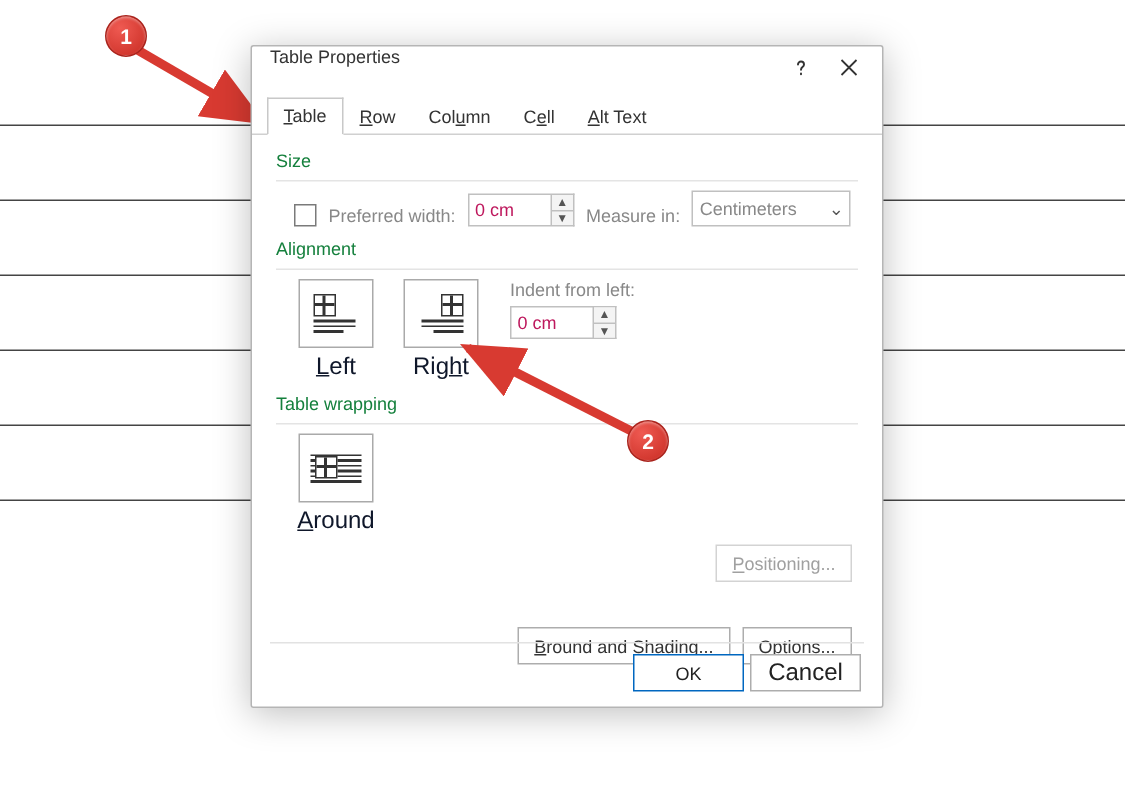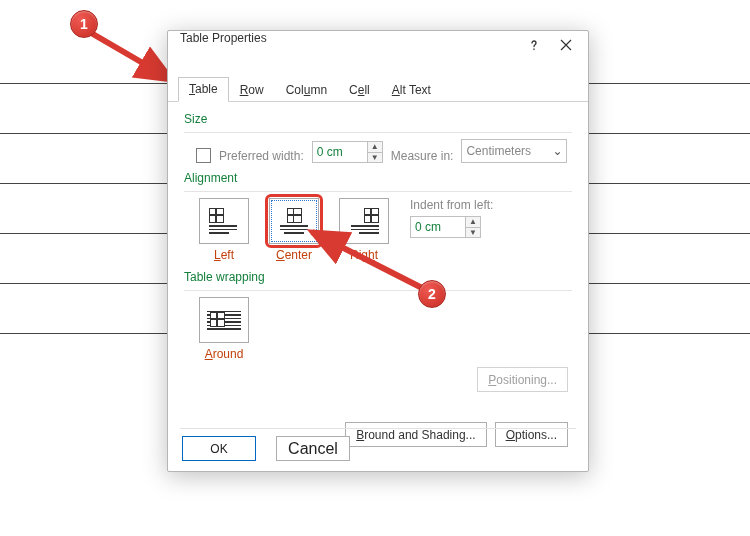--- a/index.html
+++ b/index.html
@@ -3,33 +3,33 @@
 <meta charset="utf-8">
 <style>
 html,body{margin:0;padding:0;font-family:"Segoe UI",Arial,sans-serif;font-size:12px;color:#222;background:#fff}
 .canvas{position:relative;width:750px;height:536px;background:#fff;overflow:hidden}
 .hrow{position:absolute;left:0;right:0;border-top:1px solid #444}
 .dlg{position:absolute;left:167px;top:30px;width:420px;height:440px;background:#fff;border:1px solid #b5b5b5;box-shadow:0 4px 24px rgba(0,0,0,.25);border-radius:2px}
 .tbar{display:flex;align-items:flex-start;height:30px;padding:0 6px}
 .tbar .title{flex:1;padding-left:6px;font-size:12px;color:#333}
 .tbar .hicon,.tbar .xicon{width:32px;height:28px;display:flex;align-items:center;justify-content:center}
 .tbar .hicon svg,.tbar .xicon svg{stroke:#333}
-.tabs{display:flex;align-items:flex-end;height:26px;padding:0 10px;margin-top:14px;border-bottom:1px solid #d0d0d0}
+.tabs{display:flex;align-items:flex-end;height:26px;padding:0 10px;margin-top:2px;border-bottom:1px solid #d0d0d0}
 .tab{padding:4px 10px 5px;font-size:12px;color:#333;border:1px solid transparent;border-bottom:none;position:relative;top:1px;cursor:default}
 .tab.active{background:#fff;border-color:#c8c8c8;border-bottom:1px solid #fff}
 .tab .u{text-decoration:underline}
 .body{padding:10px 16px 10px 16px}
 .grp{margin-bottom:8px}
 .grpTitle{font-size:12px;color:#15803d;margin-bottom:6px}
 .gsep{border-bottom:1px solid #e4e4e4;margin:2px 0 6px 0;height:0}
 .sizeRow{display:flex;align-items:flex-end;gap:8px;padding-left:12px}
 .cb{width:13px;height:13px;border:1px solid #7a7a7a;background:#fff}
 .plbl{color:#888}
 .spin{display:flex;align-items:stretch;height:22px}
-.spin .num{width:46px;border:1px solid #c0c0c0;background:#fff;color:#15803d;padding:0 4px;display:flex;align-items:center;font-size:12px}
+.spin .num{width:46px;border:1px solid #c0c0c0;background:#fff;color:#be185d;padding:0 4px;display:flex;align-items:center;font-size:12px}
 .spin .btns{display:flex;flex-direction:column;border:1px solid #c0c0c0;border-left:none}
 .spin .btns div{width:14px;height:10px;display:flex;align-items:center;justify-content:center;font-size:8px;color:#555;background:#f4f4f4}
 .spin .btns div+div{border-top:1px solid #c0c0c0}
 .sel{display:flex;align-items:center;height:22px;border:1px solid #c0c0c0;background:#fff;color:#888;padding:0 4px;gap:6px}
 .sel .dd{width:10px;text-align:center;color:#555}
 .alignRow{display:flex;gap:14px;padding-left:12px}
 .alignOpt{display:flex;flex-direction:column;align-items:center;gap:4px;width:56px}
 .alignBox{width:48px;height:44px;border:1px solid #aaa;display:flex;align-items:center;justify-content:center;position:relative;background:#fff}
 .alignBox.sel{border:2px solid #2f8fd8}
 .alignBox.selHL::before{content:"";position:absolute;inset:-5px;border:3px solid #e03a2f;border-radius:6px}
@@ -39,30 +39,30 @@
 .glyph.right{align-items:flex-end}
 .sq{width:13px;height:13px;border:1.5px solid #333;position:relative}
 .sq::before,.sq::after{content:"";position:absolute;background:#333}
 .sq::before{left:5px;top:0;width:1.5px;height:100%}
 .sq::after{top:5px;left:0;height:1.5px;width:100%}
 .ln{height:1.5px;background:#333;width:28px}
 .ln.short{width:20px}
 .wglyph{position:relative;width:34px;height:30px;display:flex;flex-direction:column;gap:2px;justify-content:center}
 .wglyph .ln{width:34px}
 .wrapSq{position:absolute;top:7px;left:3px}
-.alignLbl{font-size:12px;color:#c2410c}
+.alignLbl{font-size:16px;color:#0f172a}
 .alignLbl .u{text-decoration:underline}
 .indentBox{padding-left:4px;padding-top:0}
 .indentBox .lbl{color:#888;font-size:12px;margin-bottom:4px;display:block}
 .btn{height:23px;padding:0 10px;border:1px solid #adadad;background:#fff;font-size:12px;color:#333;display:inline-flex;align-items:center;cursor:default}
 .btn.dis{color:#a0a0a0;border-color:#d3d3d3}
 .btn .u{text-decoration:underline}
 .posRow{display:flex;justify-content:flex-end;padding:6px 4px 0 0}
 .botBtns{display:flex;justify-content:flex-end;gap:8px;padding:8px 4px 0 0;border-top:0}
-.okRow{position:absolute;left:0;right:0;bottom:10px;display:flex;justify-content:flex-start;gap:20px;padding:0 14px}
+.okRow{position:absolute;left:0;right:0;bottom:10px;display:flex;justify-content:flex-end;gap:4px;padding:0 14px}
 .okBtn{width:72px;height:23px;border:1px solid #0067c0;background:#fff;color:#222;display:flex;align-items:center;justify-content:center;font-size:12px}
 .cancelBtn{width:72px;height:23px;border:1px solid #adadad;background:#fff;color:#222;display:flex;align-items:center;justify-content:center;font-size:16px}
 .divLine{position:absolute;left:12px;right:12px;bottom:42px;border-top:1px solid #e2e2e2}
 .numBadge{position:absolute;width:26px;height:26px;border-radius:50%;background:radial-gradient(circle at 35% 30%,#ef5a52,#c82b22);color:#fff;font-weight:bold;font-size:14px;display:flex;align-items:center;justify-content:center;border:1px solid #a9231c;box-shadow:inset 0 1px 2px rgba(255,255,255,.4)}
 .arrow1{position:absolute;left:78px;top:22px;transform:rotate(0deg)}
 .arrow2{position:absolute;left:294px;top:218px}
 svg{display:block}
 </style>
 </head>
 <body>
@@ -139,31 +139,20 @@
       <div class="glyph">
                   <div class="sq"></div>
                   <div class="ln"></div>
                   <div class="ln"></div>
                   <div class="ln short"></div>
                 </div>
      </div>
      <div class="alignLbl"><span class="u">L</span><span>eft</span></div>
     </div>
     <div class="alignOpt">
-     <div class="alignBox selHL">
-      <div class="glyph center">
-                  <div class="sq"></div>
-                  <div class="ln"></div>
-                  <div class="ln"></div>
-                  <div class="ln short"></div>
-                </div>
-     </div>
-     <div class="alignLbl"><span class="u">C</span><span>enter</span></div>
-    </div>
-    <div class="alignOpt">
      <div class="alignBox">
       <div class="glyph right">
                   <div class="sq"></div>
                   <div class="ln"></div>
                   <div class="ln"></div>
                   <div class="ln short"></div>
                 </div>
      </div>
      <div class="alignLbl"><span>Rig</span><span class="u">h</span><span>t</span></div>
     </div>

